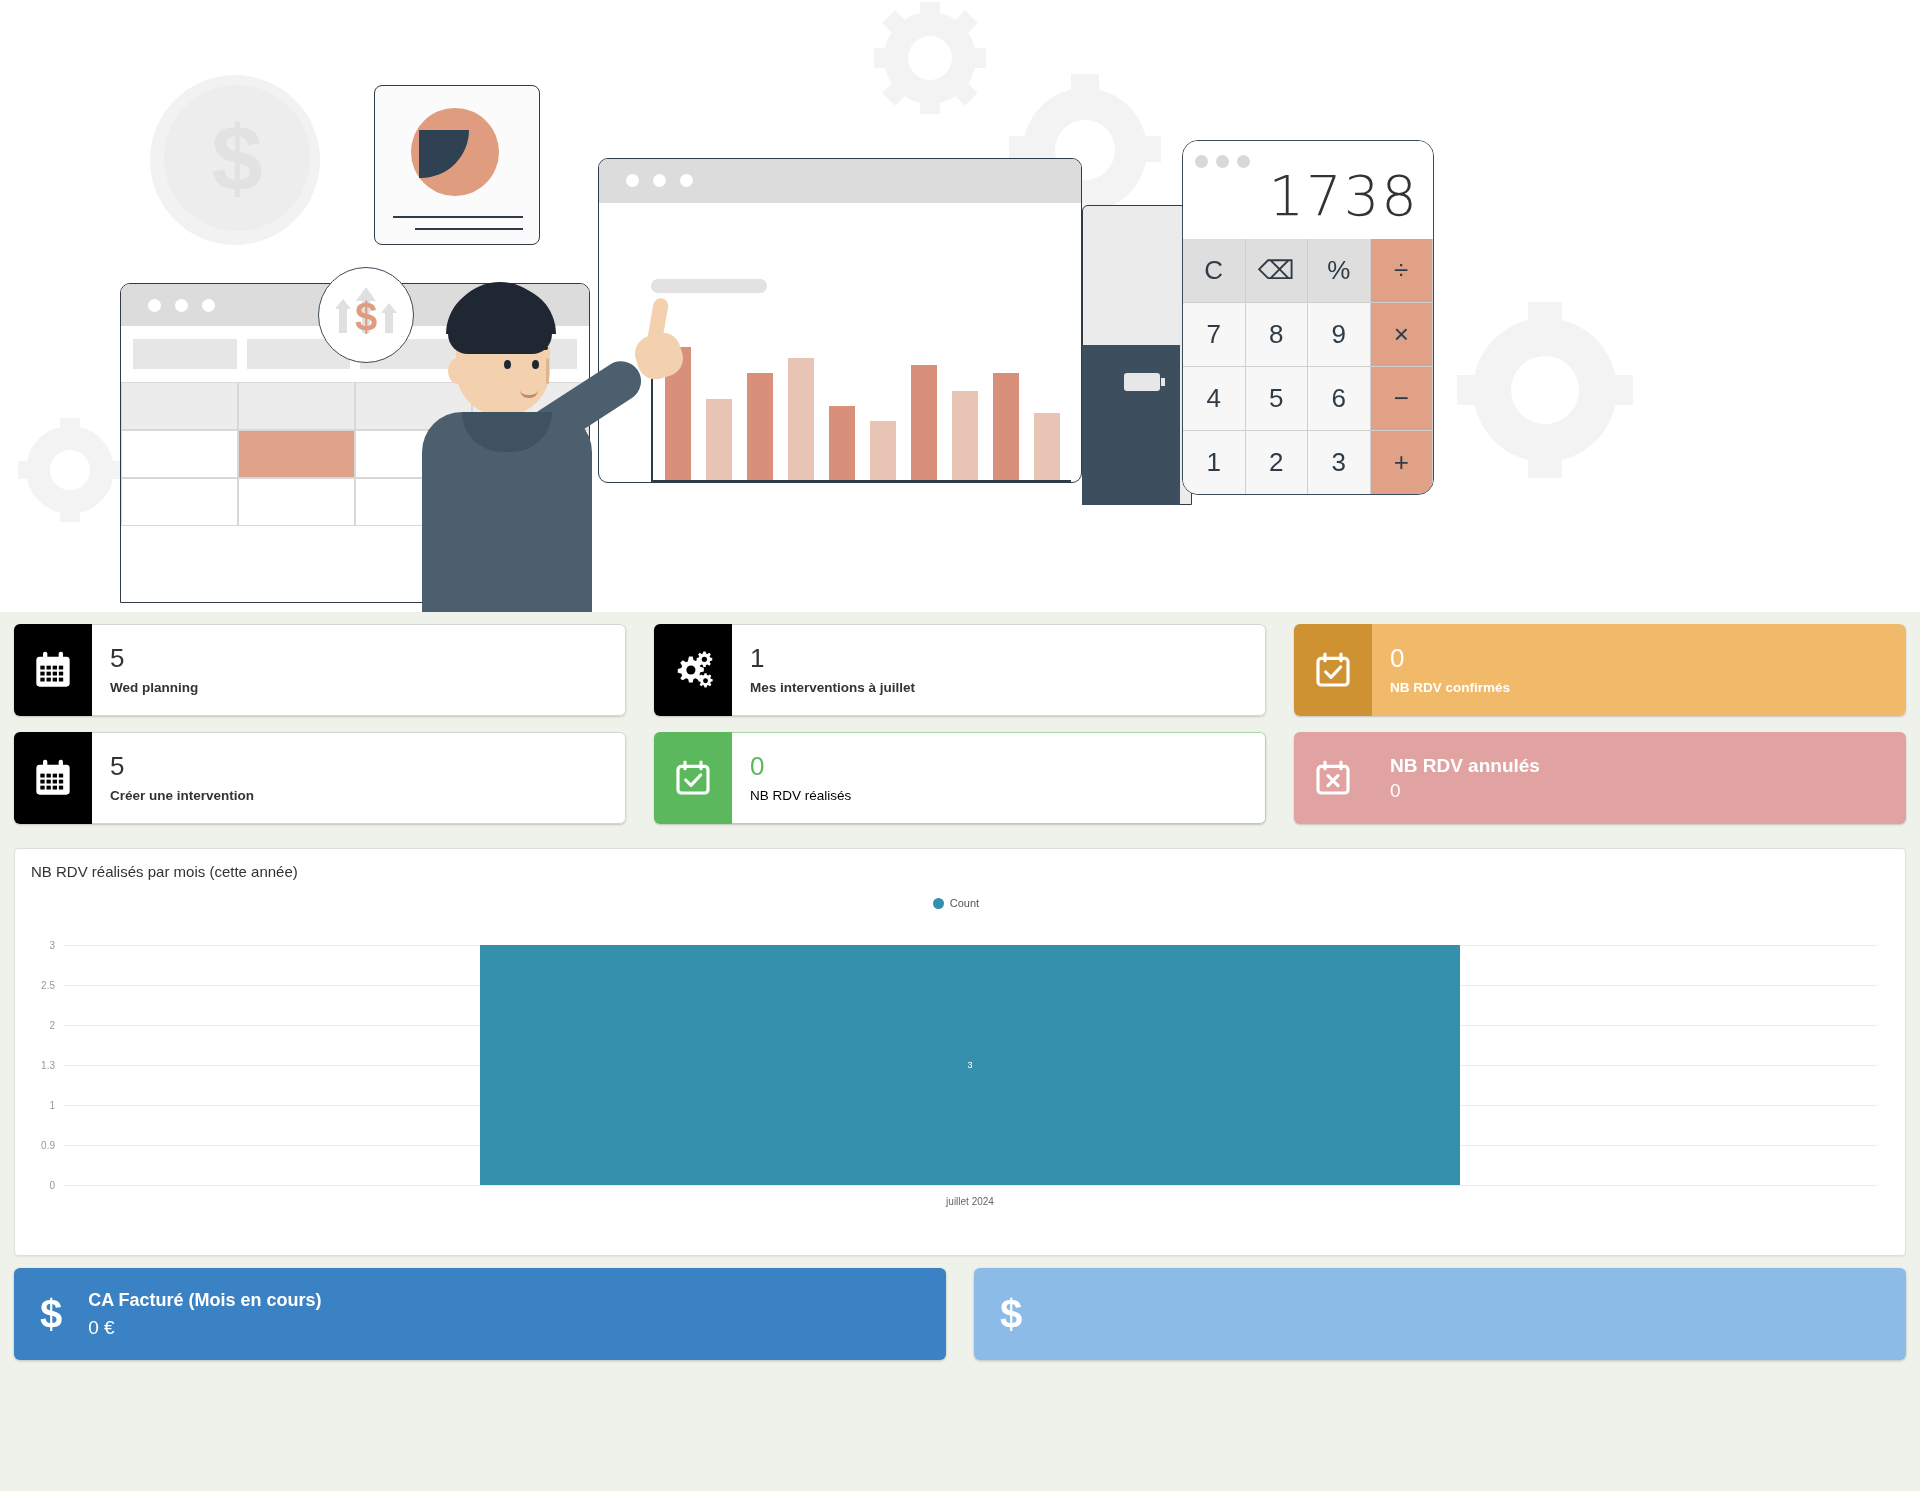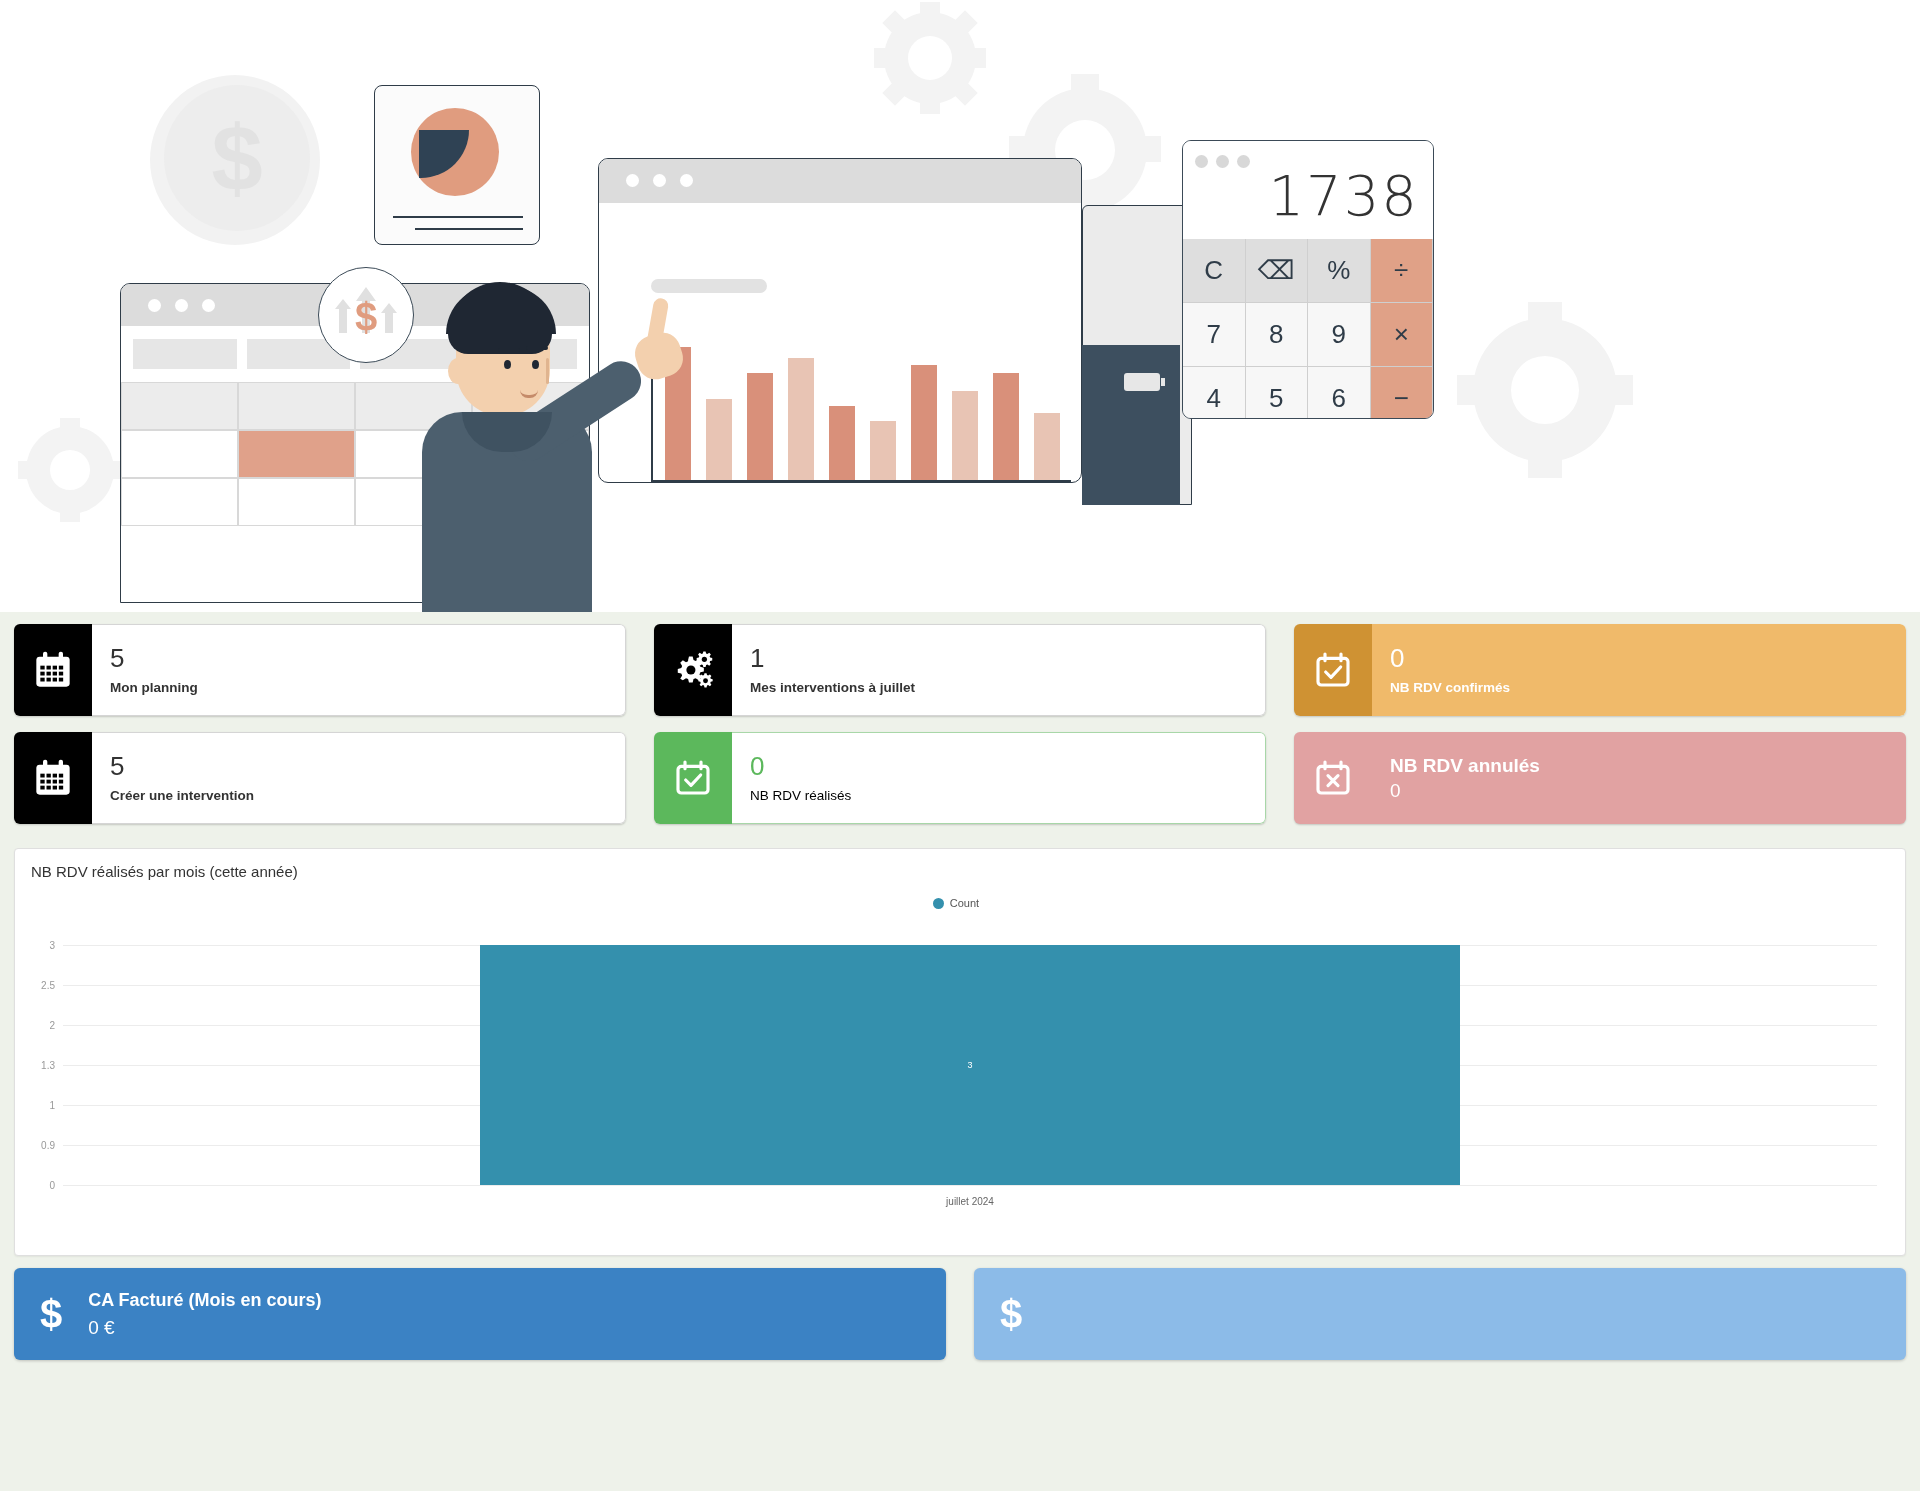--- a/index.html
+++ b/index.html
@@ -120,22 +120,22 @@
     position:absolute; left:1124px; top:373px; width:36px; height:18px;
     background:#e7e7e7; border-radius:3px;
   }
   .battery::after {
     content:""; position:absolute; right:-5px; top:5px; width:4px;height:8px;background:#e7e7e7;
   }
 
   
   .calc {
     position: absolute; left: 1182px; top: 140px;
-    width: 252px; height: 279px;
-    background: #e5e5e5; border: 1.5px solid #3b4a57; border-radius: 9px;
+    width: 252px; height: 355px;
+    background: #e5e5e5; border: 1.5px solid #3b4a57; border-radius: 16px;
     overflow: hidden;
   }
   .calc-screen { height: 98px; position: relative; background:#fff; }
   .calc-screen .dot { background:#d8d8d8; top:14px;}
   .calc-screen .dot.d1{left:12px;} .calc-screen .dot.d2{left:33px;} .calc-screen .dot.d3{left:54px;}
   .calc-value {
     position:absolute; right: 14px; top: 22px;
     font-size: 56px; color:#333; font-family:"DejaVu Sans", sans-serif; font-weight:300;
     letter-spacing: 2px;
   }
@@ -439,21 +439,21 @@
                   <rect x="15.5" y="13" width="2.6" height="2.3"></rect>
                 <rect x="4.4" y="16.6" width="2.6" height="2.3"></rect>
                   <rect x="8.1" y="16.6" width="2.6" height="2.3"></rect>
                 <rect x="11.8" y="16.6" width="2.6" height="2.3"></rect>
                   <rect x="15.5" y="16.6" width="2.6" height="2.3"></rect>
               </g>
             </svg>
           </div>
           <div class="bd">
             <div class="val">5</div>
-            <div class="lbl">Mon planning</div>
+            <div class="lbl">Wed planning</div>
           </div>
         </div>
 
         <div class="card dark">
           <div class="ic">
             <svg width="40" height="40" viewBox="0 0 24 24" fill="#fff">
               <rect x="2" y="4" width="20" height="18" rx="2"></rect>
               <rect x="6" y="1" width="2.6" height="5" rx="1.2"></rect>
               <rect x="15.4" y="1" width="2.6" height="5" rx="1.2"></rect>
               <g fill="#000">

